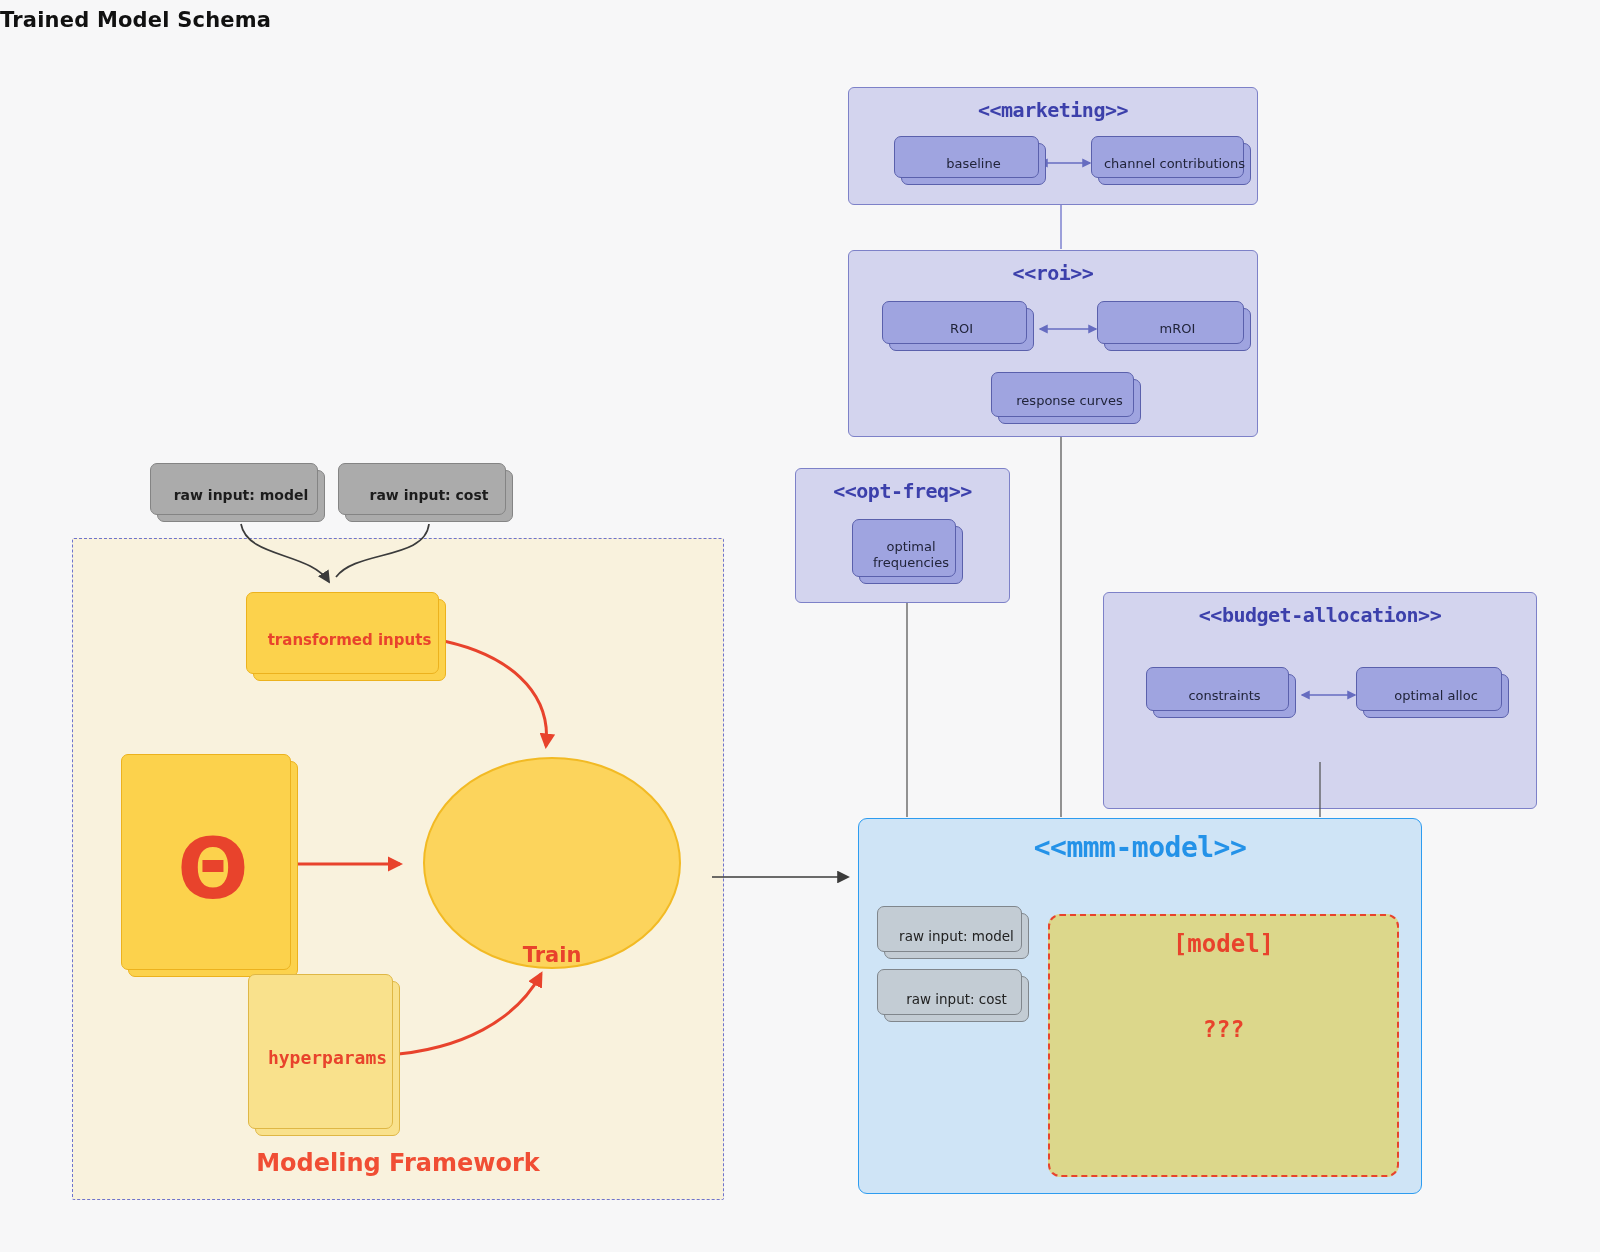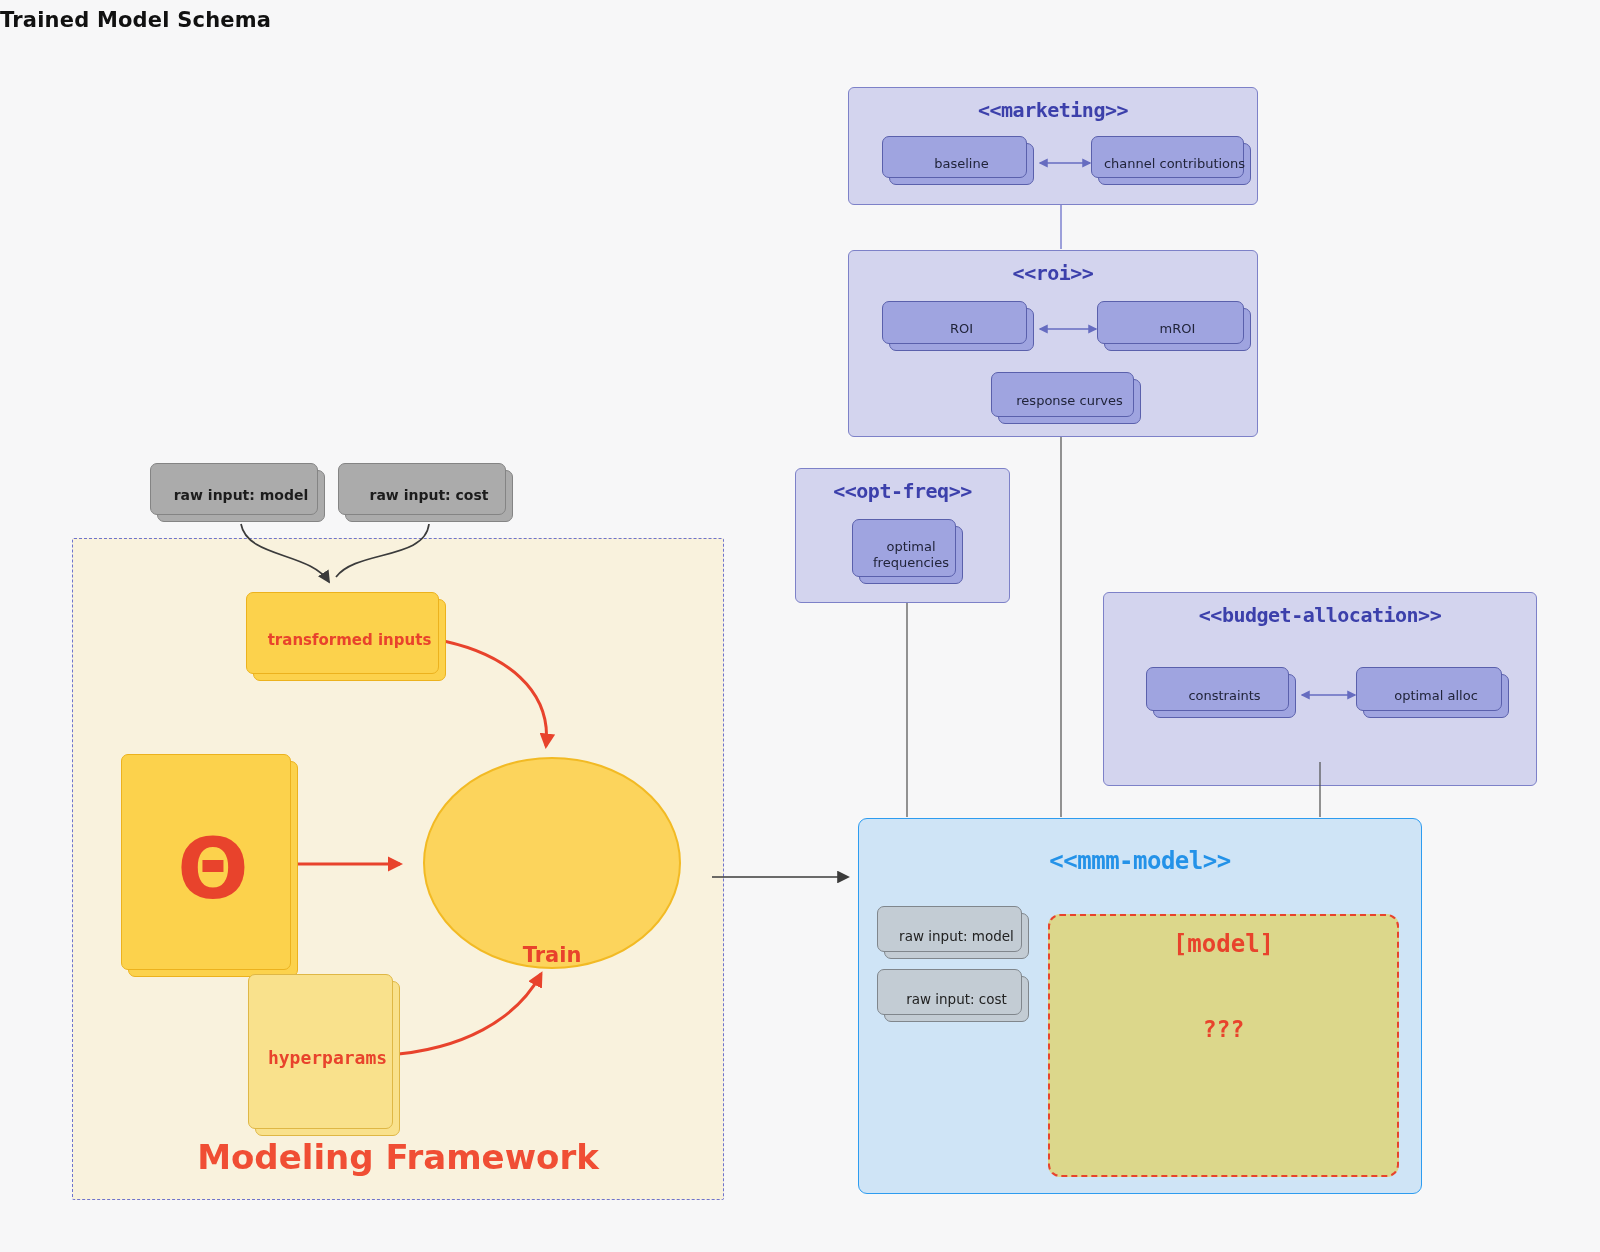--- a/index.html
+++ b/index.html
@@ -22,27 +22,27 @@
   
   .container { position:absolute; border-radius:6px; }
   .container .ctitle {
     width:100%; text-align:center;
     font-family:"DejaVu Sans Mono","Liberation Mono",monospace;
     font-weight:bold; font-size:20px; color:#3c40ab;
     padding-top:10px; letter-spacing:-0.5px;
   }
   .purple { background:#d3d4ee; border:1.4px solid #7d81c8; }
   .mmm    { background:#cfe4f6; border:1.7px solid #2d9cf0; border-radius:9px; }
-  .mmm .ctitle { color:#2492e8; font-size:24px; padding-top:28px; }
+  .mmm .ctitle { color:#2492e8; font-size:28px; padding-top:12px; }
   .framework {
     background:#f9f2dd; border:1.6px dashed #6f74cd; border-radius:2px;
   }
   .fw-label {
     position:absolute; bottom:22px; left:0; width:100%;
-    text-align:center; font-size:34px; font-weight:bold; color:#f04e34;
+    text-align:center; font-size:24px; font-weight:bold; color:#f04e34;
   }
 
   
   .node {
     position:absolute; z-index:10;
     display:flex; align-items:center; justify-content:center; text-align:center;
     border-radius:7px;
     font-size:13px; color:#21243a; line-height:1.25;
     --fill:#9fa4e0; --stroke:#5a60ac;
     background:var(--fill); border:1.4px solid var(--stroke);
@@ -109,21 +109,21 @@
 
 <div class="node gray abs" style="left:157px;top:470px;width:168px;height:52px;">
   <span>raw input: model</span>
 </div>
 <div class="node gray abs" style="left:345px;top:470px;width:168px;height:52px;">
   <span>raw input: cost</span>
 </div>
 
 <div class="container purple abs" style="left:848px;top:87px;width:410px;height:118px;">
   <div class="ctitle">&lt;&lt;marketing&gt;&gt;</div>
-  <div class="node" style="left:40px;top:55px;width:145px;height:42px;">
+  <div class="node" style="left:52px;top:55px;width:145px;height:42px;">
     <span>baseline</span>
   </div>
   <div class="node" style="left:249px;top:55px;width:153px;height:42px;">
     <span>channel contributions</span>
   </div>
 </div>
 
 <div class="container purple abs" style="left:848px;top:250px;width:410px;height:187px;">
   <div class="ctitle">&lt;&lt;roi&gt;&gt;</div>
   <div class="node" style="left:40px;top:57px;width:145px;height:43px;">
@@ -137,21 +137,21 @@
   </div>
 </div>
 
 <div class="container purple abs" style="left:795px;top:468px;width:215px;height:135px;">
   <div class="ctitle">&lt;&lt;opt-freq&gt;&gt;</div>
   <div class="node" style="left:63px;top:57px;width:104px;height:58px;padding:4px;">
     <span>optimal frequencies</span>
   </div>
 </div>
 
-<div class="container purple abs" style="left:1103px;top:592px;width:434px;height:194px;">
+<div class="container purple abs" style="left:1103px;top:592px;width:434px;height:217px;">
   <div class="ctitle">&lt;&lt;budget-allocation&gt;&gt;</div>
   <div class="node" style="left:49px;top:81px;width:143px;height:44px;">
     <span>constraints</span>
   </div>
   <div class="node" style="left:259px;top:81px;width:146px;height:44px;">
     <span>optimal alloc</span>
   </div>
 </div>
 
 <div class="container mmm abs" style="left:858px;top:818px;width:564px;height:376px;">

